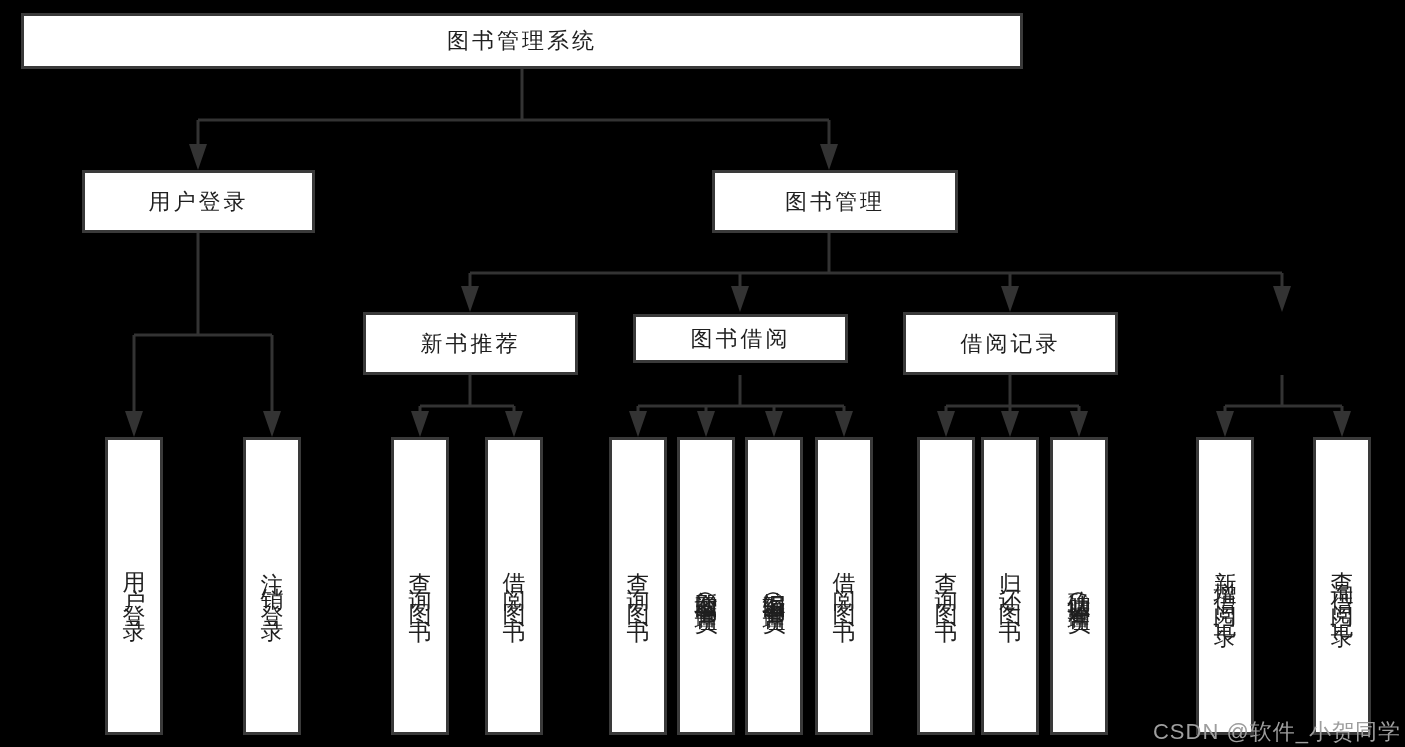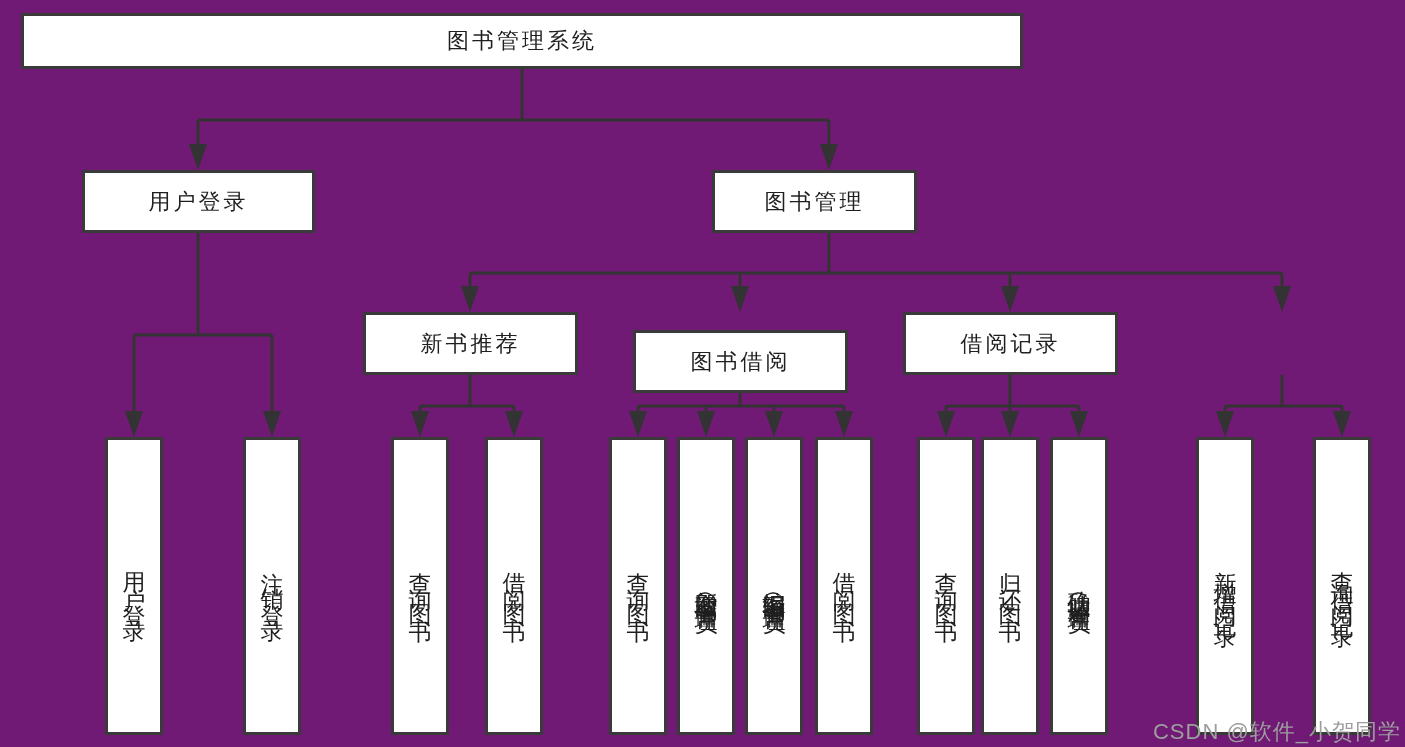--- a/index.html
+++ b/index.html
@@ -5,21 +5,21 @@
   html, body {
     margin: 0;
     padding: 0;
     background: #ffffff;
     font-family: "Liberation Sans", "DejaVu Sans", sans-serif;
   }
   #canvas {
     position: relative;
     width: 1405px;
     height: 747px;
-    background: #701a75;
+    background: #000000;
     overflow: hidden;
   }
   #connectors {
     position: absolute;
     left: 0;
     top: 0;
     z-index: 0;
   }
   .node {
     position: absolute;
@@ -109,24 +109,24 @@
       <path d="M1001 411 L1019 411 L1010 437 Z"></path>
       <path d="M1070 411 L1088 411 L1079 437 Z"></path>
       <path d="M1216 411 L1234 411 L1225 437 Z"></path>
       <path d="M1333 411 L1351 411 L1342 437 Z"></path>
     </g>
   </svg>
 
   <div class="node" style="left:21px; top:13px; width:1002px; height:56px;">图书管理系统</div>
 
   <div class="node" style="left:82px; top:170px; width:233px; height:63px;">用户登录</div>
-  <div class="node" style="left:712px; top:170px; width:205px; height:63px;">图书管理</div>
+  <div class="node" style="left:712px; top:170px; width:246px; height:63px;">图书管理</div>
 
   <div class="node" style="left:363px; top:312px; width:215px; height:63px;">新书推荐</div>
-  <div class="node" style="left:633px; top:330px; width:215px; height:63px;">图书借阅</div>
+  <div class="node" style="left:633px; top:314px; width:215px; height:49px;">图书借阅</div>
   <div class="node" style="left:903px; top:312px; width:215px; height:63px;">借阅记录</div>
 
   <div class="leaf ls-wide" style="left:105px;">
     <span>用户登录</span>
   </div>
   <div class="leaf ls-wide" style="left:243px;">
     <span>注销登录</span>
   </div>
   <div class="leaf ls-wide" style="left:391px;">
     <span>查询图书</span>

